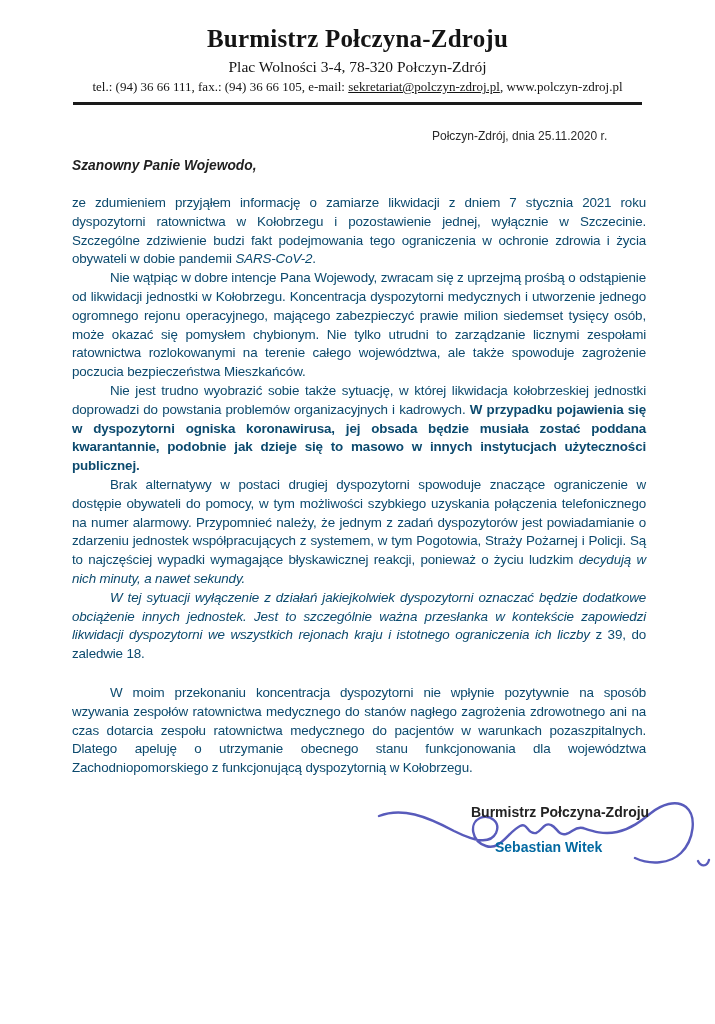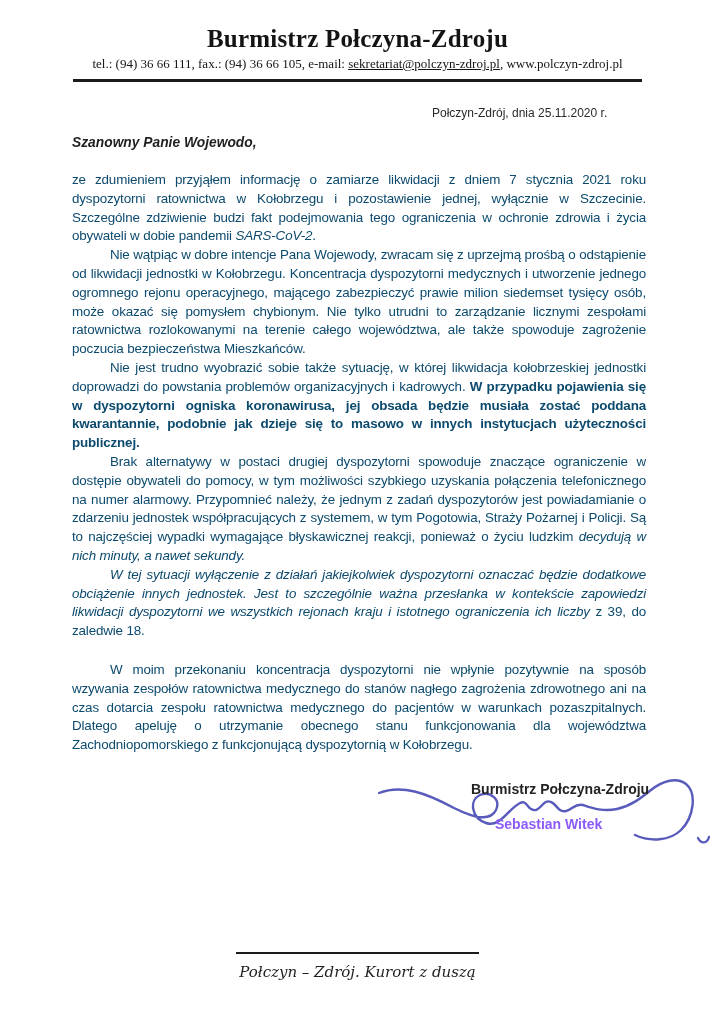--- a/index.html
+++ b/index.html
@@ -107,21 +107,21 @@
     font-weight: 700;
     color: #232323;
     white-space: nowrap;
   }
   .sig-name {
     position: absolute;
     left: 423px;
     top: 51px;
     font-size: 14px;
     font-weight: 700;
-    color: #8b5cf6;
+    color: #0369a1;
     white-space: nowrap;
   }
   .sig-scrawl {
     position: absolute;
     left: 304px;
     top: 6px;
     width: 336px;
     height: 88px;
     opacity: 0.85;
   }
@@ -154,20 +154,21 @@
     color: #1f1f1f;
   }
 </style>
 </head>
 <body>
 
 <div class="page">
 
   <div class="letterhead">
     <div class="lh-title">Burmistrz Połczyna-Zdroju</div>
+    <div class="lh-address">Plac Wolności 3-4, 78-320 Połczyn-Zdrój</div>
     <div class="lh-contact"><span>tel.: (94) 36 66 111, fax.: (94) 36 66 105, e-mail: </span><span class="lh-email">sekretariat@polczyn-zdroj.pl</span><span>, www.polczyn-zdroj.pl</span></div>
     <div class="lh-rule"></div>
   </div>
 
   <div class="column">
 
     <div class="dateline">Połczyn-Zdrój, dnia 25.11.2020 r.</div>
 
 
     <div class="salutation">Szanowny Panie Wojewodo,</div>
@@ -192,18 +193,14 @@
       <svg class="sig-scrawl" viewBox="0 0 336 88" aria-hidden="true">
         <path class="sig-path" d="M 3 22 C 26 13, 50 22, 78 37 C 98 47, 114 51, 120 39 C 125 28, 114 20, 104 24 C 93 29, 95 47, 110 52 C 124 57, 132 38, 144 32 C 152 28, 151 41, 160 39 C 166 37, 168 28, 175 31 C 181 33, 182 42, 190 40 C 197 38, 199 32, 207 34 C 216 37, 227 41, 241 38 C 255 35, 265 27, 275 19 C 285 11, 300 5, 310 13 C 321 22, 318 46, 305 59 C 294 70, 274 71, 259 64" stroke="#3c3fb0"></path>
         <path class="sig-path" d="M 322 67 C 325 73, 331 73, 333 66" stroke="#3c3fb0"></path>
       </svg>
       <div class="sig-title">Burmistrz Połczyna-Zdroju</div>
       <div class="sig-name">Sebastian Witek</div>
     </div>
 
   </div>
 
-  <div class="footer">
-    <div class="footer-rule"></div>
-    <div class="footer-slogan">Połczyn – Zdrój. Kurort z duszą</div>
-  </div>
 
 </div>
 
 </body></html>

